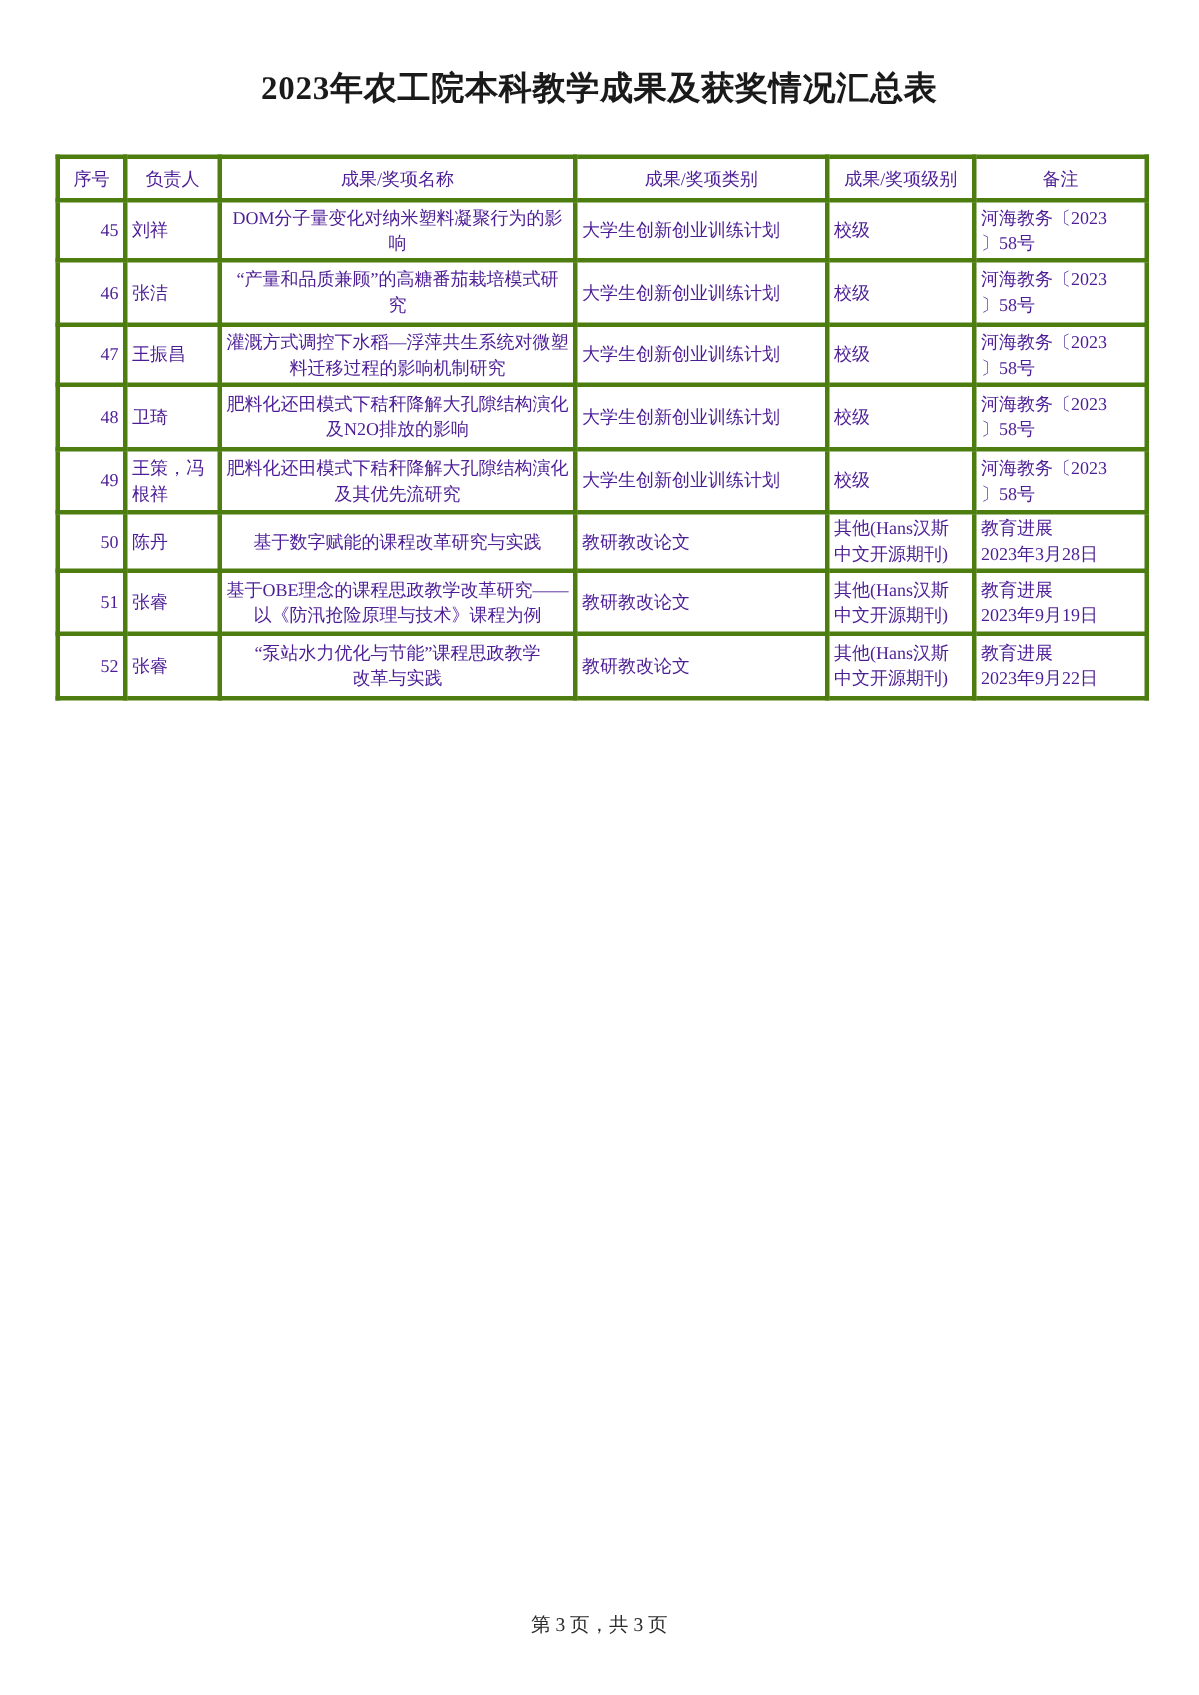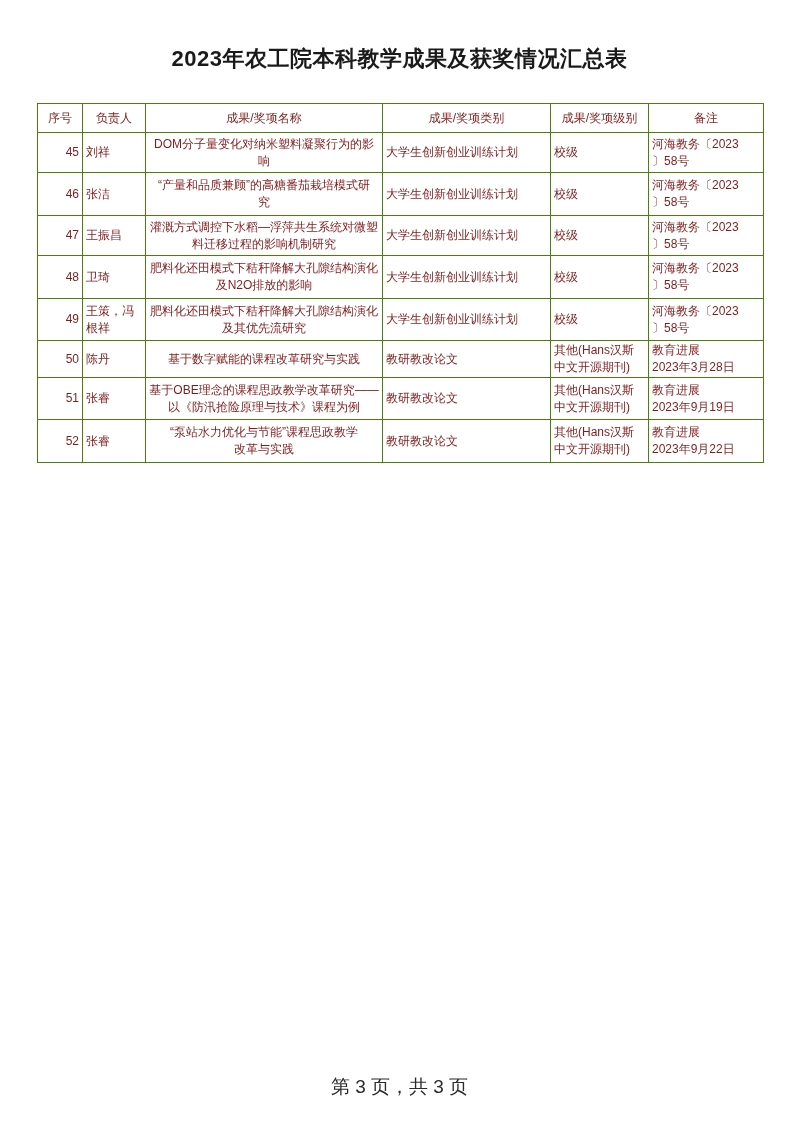--- a/index.html
+++ b/index.html
@@ -1,21 +1,21 @@
 <!DOCTYPE html>
 <html><head>
 <meta charset="utf-8">
 <style>
   html, body { margin: 0; padding: 0; background: #ffffff; }
   .page {
     position: relative;
     width: 799px;
     height: 1130px;
     background: #ffffff;
-    font-family: Liberation Sans, sans-serif;
+    font-family: Liberation Serif, serif;
     color: #1c1c1c;
     overflow: hidden;
   }
   .doc-title {
     position: absolute;
     top: 44px;
     left: 0;
     width: 100%;
     text-align: center;
     font-size: 22px;
@@ -25,27 +25,27 @@
   }
   table.results {
     position: absolute;
     left: 37px;
     top: 103px;
     width: 726px;
     border-collapse: collapse;
     table-layout: fixed;
   }
   table.results th, table.results td {
-    border: 1px solid #4d7c0f;
+    border: 3px solid #4d7c0f;
     font-weight: normal;
     vertical-align: middle;
     font-size: 12px;
     line-height: 17px;
     padding: 1px 3px;
-    color: #7f1d1d;
+    color: #4c1d95;
     overflow: hidden;
     white-space: pre-line;
   }
   table.results thead tr { height: 29px; }
   table.results thead th { text-align: center; padding: 1px 2px; }
   tbody tr:nth-child(1) { height: 40px; }
   tbody tr:nth-child(2) { height: 43px; }
   tbody tr:nth-child(3) { height: 40px; }
   tbody tr:nth-child(4) { height: 43px; }
   tbody tr:nth-child(5) { height: 42px; }
@@ -57,21 +57,21 @@
   td.c-name  { text-align: center; padding-left: 3px; padding-right: 2px; }
   td.c-cat   { text-align: left; padding-left: 5px; }
   td.c-level { text-align: left; padding-left: 4px; padding-right: 1px; }
   td.c-remark{ text-align: left; padding-left: 3px; padding-right: 1px; }
   .page-footer {
     position: absolute;
     top: 1074px;
     left: 0;
     width: 100%;
     text-align: center;
-    font-size: 19px;
+    font-size: 13px;
     color: #2a2a2a;
   }
 </style>
 </head>
 <body>
 
 <div class="page">
 
   <div class="doc-title">2023年农工院本科教学成果及获奖情况汇总表</div>
 

